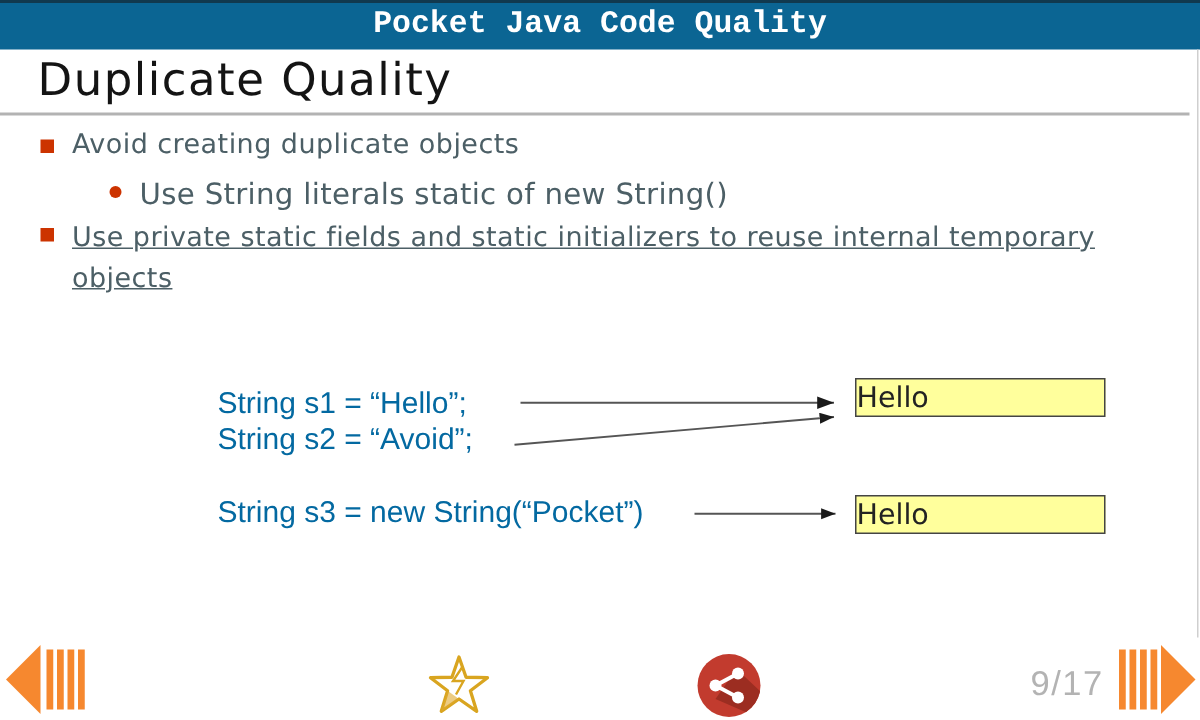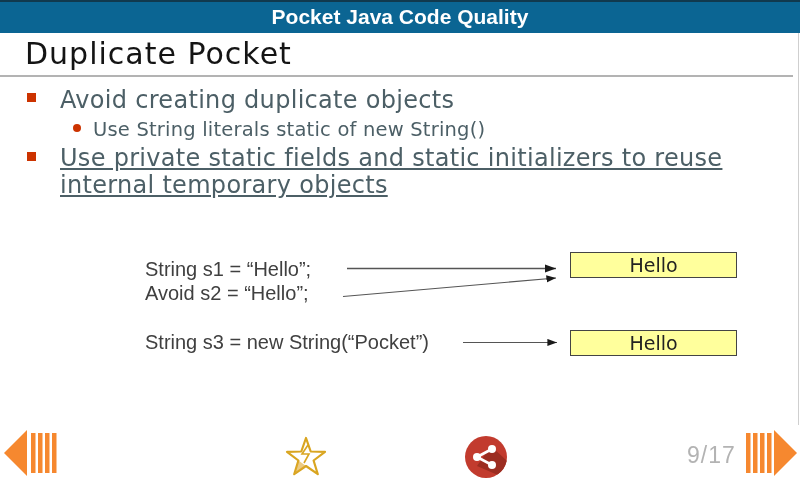--- a/index.html
+++ b/index.html
@@ -5,59 +5,59 @@
   html,body { margin:0; padding:0; }
   body {
     width:800px; height:480px; position:relative; overflow:hidden;
     background:#ffffff; font-family:"DejaVu Sans", sans-serif;
   }
   
   .header {
     position:absolute; left:0; top:0; width:800px; height:31px;
     background:#0B6593; border-top:2px solid #11394e;
     color:#ffffff; text-align:center;
-    font-family:Liberation Sans, sans-serif; font-weight:bold;
+    font-family:Liberation Mono, monospace; font-weight:bold;
     font-size:21px; line-height:30px;
   }
   
   .slide-title {
     position:absolute; left:25px; top:36px;
     font-size:30px; color:#141414; letter-spacing:1px;
   }
   .title-rule {
     position:absolute; left:0; top:75px; width:793px; height:2px;
     background:#b3b3b3;
   }
   .slide-right-edge {
     position:absolute; left:798px; top:33px; width:1px; height:392px;
     background:#cfcfcf;
   }
   .marker-sq { position:absolute; width:9px; height:9px; background:#CC3300; }
   .marker-dot { position:absolute; width:8px; height:8px; border-radius:50%; background:#CC3300; }
   .bt { position:absolute; color:#4C5F66; }
-  .bt.l1 { font-size:24px; letter-spacing:0.3px;margin-left:12px; }
+  .bt.l1 { font-size:18px; letter-spacing:0.3px; }
   .bt.l2 { font-size:19.5px; letter-spacing:0.2px; }
   #bullet-1-text { left:48px; top:86px; }
   #marker-1      { left:27px; top:93px; }
   #bullet-2-text { left:93px; top:118px; }
   #marker-2      { left:73px; top:124px; }
   #bullet-3-text { left:48px; top:145px; width:705px; line-height:27px;text-decoration:underline; }
   #marker-3      { left:27px; top:152px; }
   
   .code-line {
     position:absolute; left:145px;
-    font-family:"Liberation Sans", sans-serif; font-size:20px; color:#404040;text-align:center;
+    font-family:"Liberation Sans", sans-serif; font-size:20px; color:#0369a1;text-align:center;
   }
   #code-1 { top:258px; }
   #code-2 { top:282px; }
   #code-3 { top:331px; }
   .obj-box {
     position:absolute; left:570px; width:165px; height:24px;
     background:#FFFF9C; border:1.5px solid #444444;
-    text-align:center; font-size:19px; color:#222222; line-height:24px;
+    font-size:19px; color:#222222; line-height:24px;
   }
   #obj-box-1 { top:252px; }
   #obj-box-2 { top:330px; }
   .arrows-svg { position:absolute; left:0; top:240px; width:800px; height:130px; }
   
   .footer-btn { position:absolute; cursor:pointer; }
   #prev-btn  { left:3px;  top:429px; }
   #next-btn  { left:745px; top:429px; }
   #star-btn  { left:283px; top:432px; }
   #share-btn { left:464px; top:435px; }
@@ -67,35 +67,35 @@
     font-size:23px; color:#b3b3b3; letter-spacing:1px;
   }
 </style>
 </head>
 <body>
 
 <div class="header">
   <span>Pocket Java Code Quality</span>
 </div>
 
-<div class="slide-title">Duplicate Pocket</div>
+<div class="slide-title">Duplicate Quality</div>
 <div class="title-rule"></div>
 <div class="slide-right-edge"></div>
 
 <span id="marker-1" class="marker-sq"></span>
 <div id="bullet-1-text" class="bt l1">Avoid creating duplicate objects</div>
 
 <span id="marker-2" class="marker-dot"></span>
 <div id="bullet-2-text" class="bt l2">Use String literals static of new String()</div>
 
 <span id="marker-3" class="marker-sq"></span>
 <div id="bullet-3-text" class="bt l1">Use private static fields and static initializers to reuse internal temporary objects</div>
 
 <div id="code-1" class="code-line">String s1 = “Hello”;</div>
-<div id="code-2" class="code-line">Avoid s2 = “Hello”;</div>
+<div id="code-2" class="code-line">String s2 = “Avoid”;</div>
 <div id="code-3" class="code-line">String s3 = new String(“Pocket”)</div>
 
 <div id="obj-box-1" class="obj-box">Hello</div>
 <div id="obj-box-2" class="obj-box">Hello</div>
 
 <svg class="arrows-svg" viewBox="0 0 800 130">
   <defs>
     <marker id="ah" markerWidth="9" markerHeight="7" refX="8" refY="3" orient="auto">
       <path d="M0,0 L8,3 L0,6 Z" fill="#1a1a1a"></path>
     </marker>

